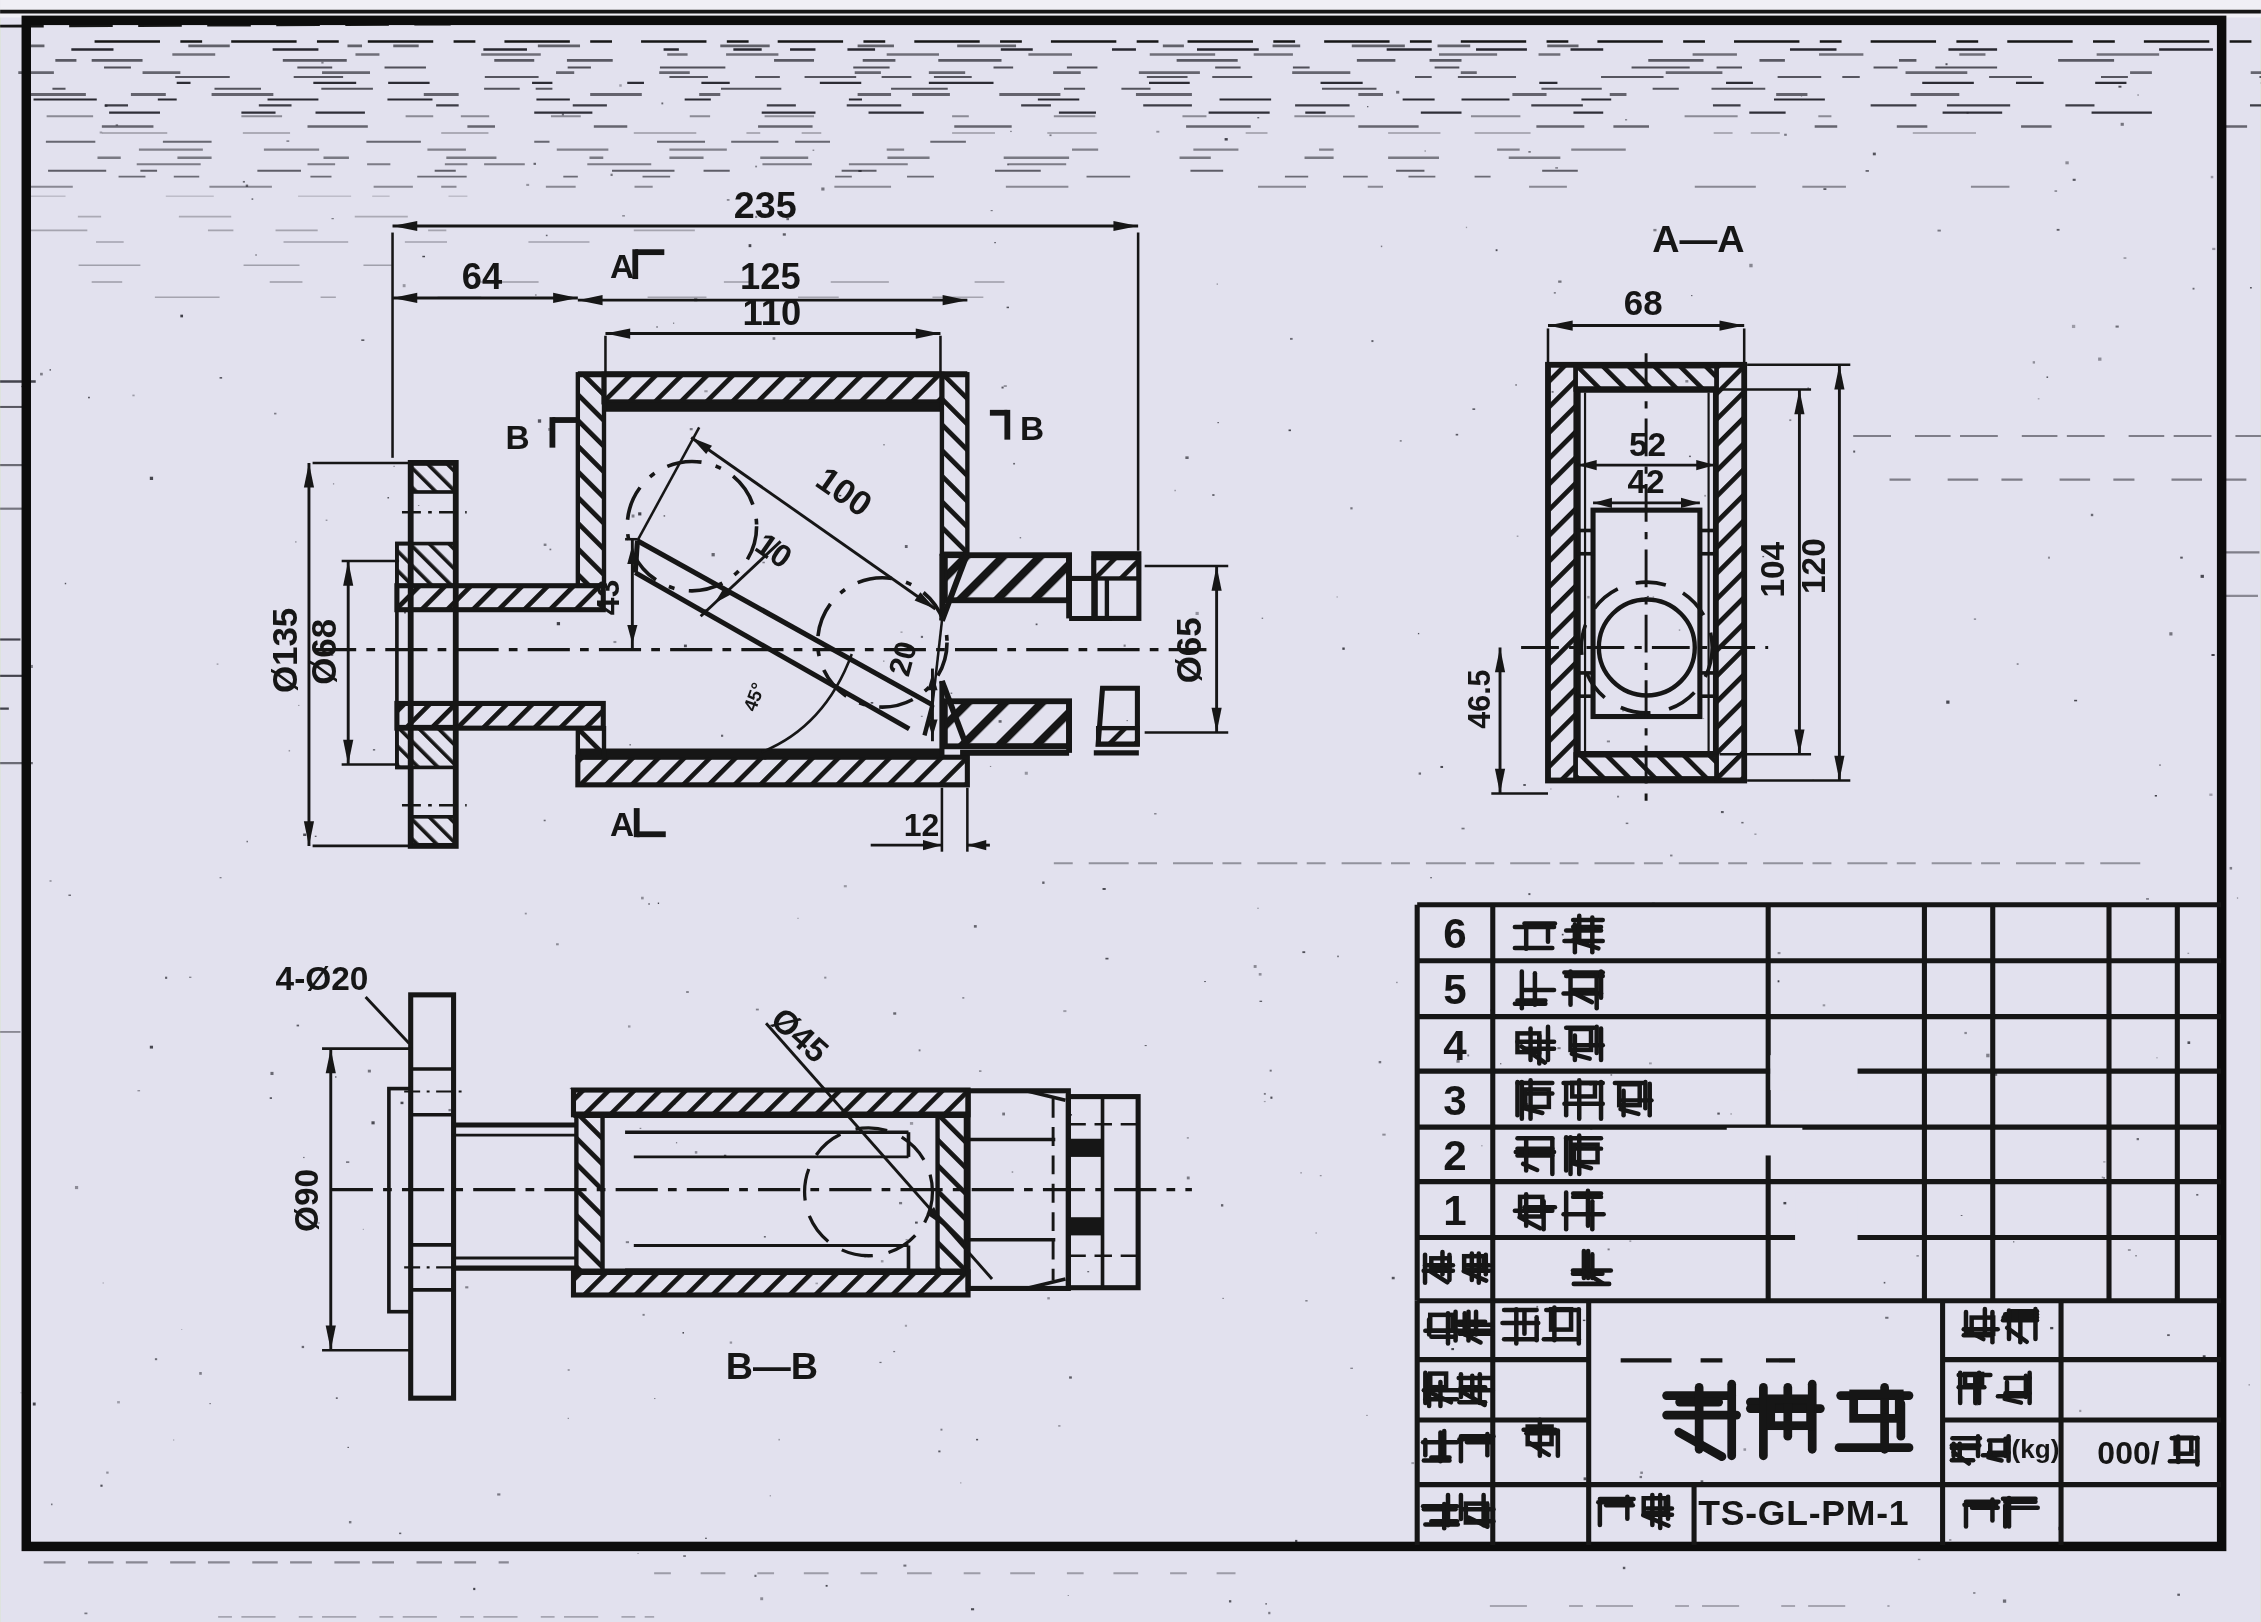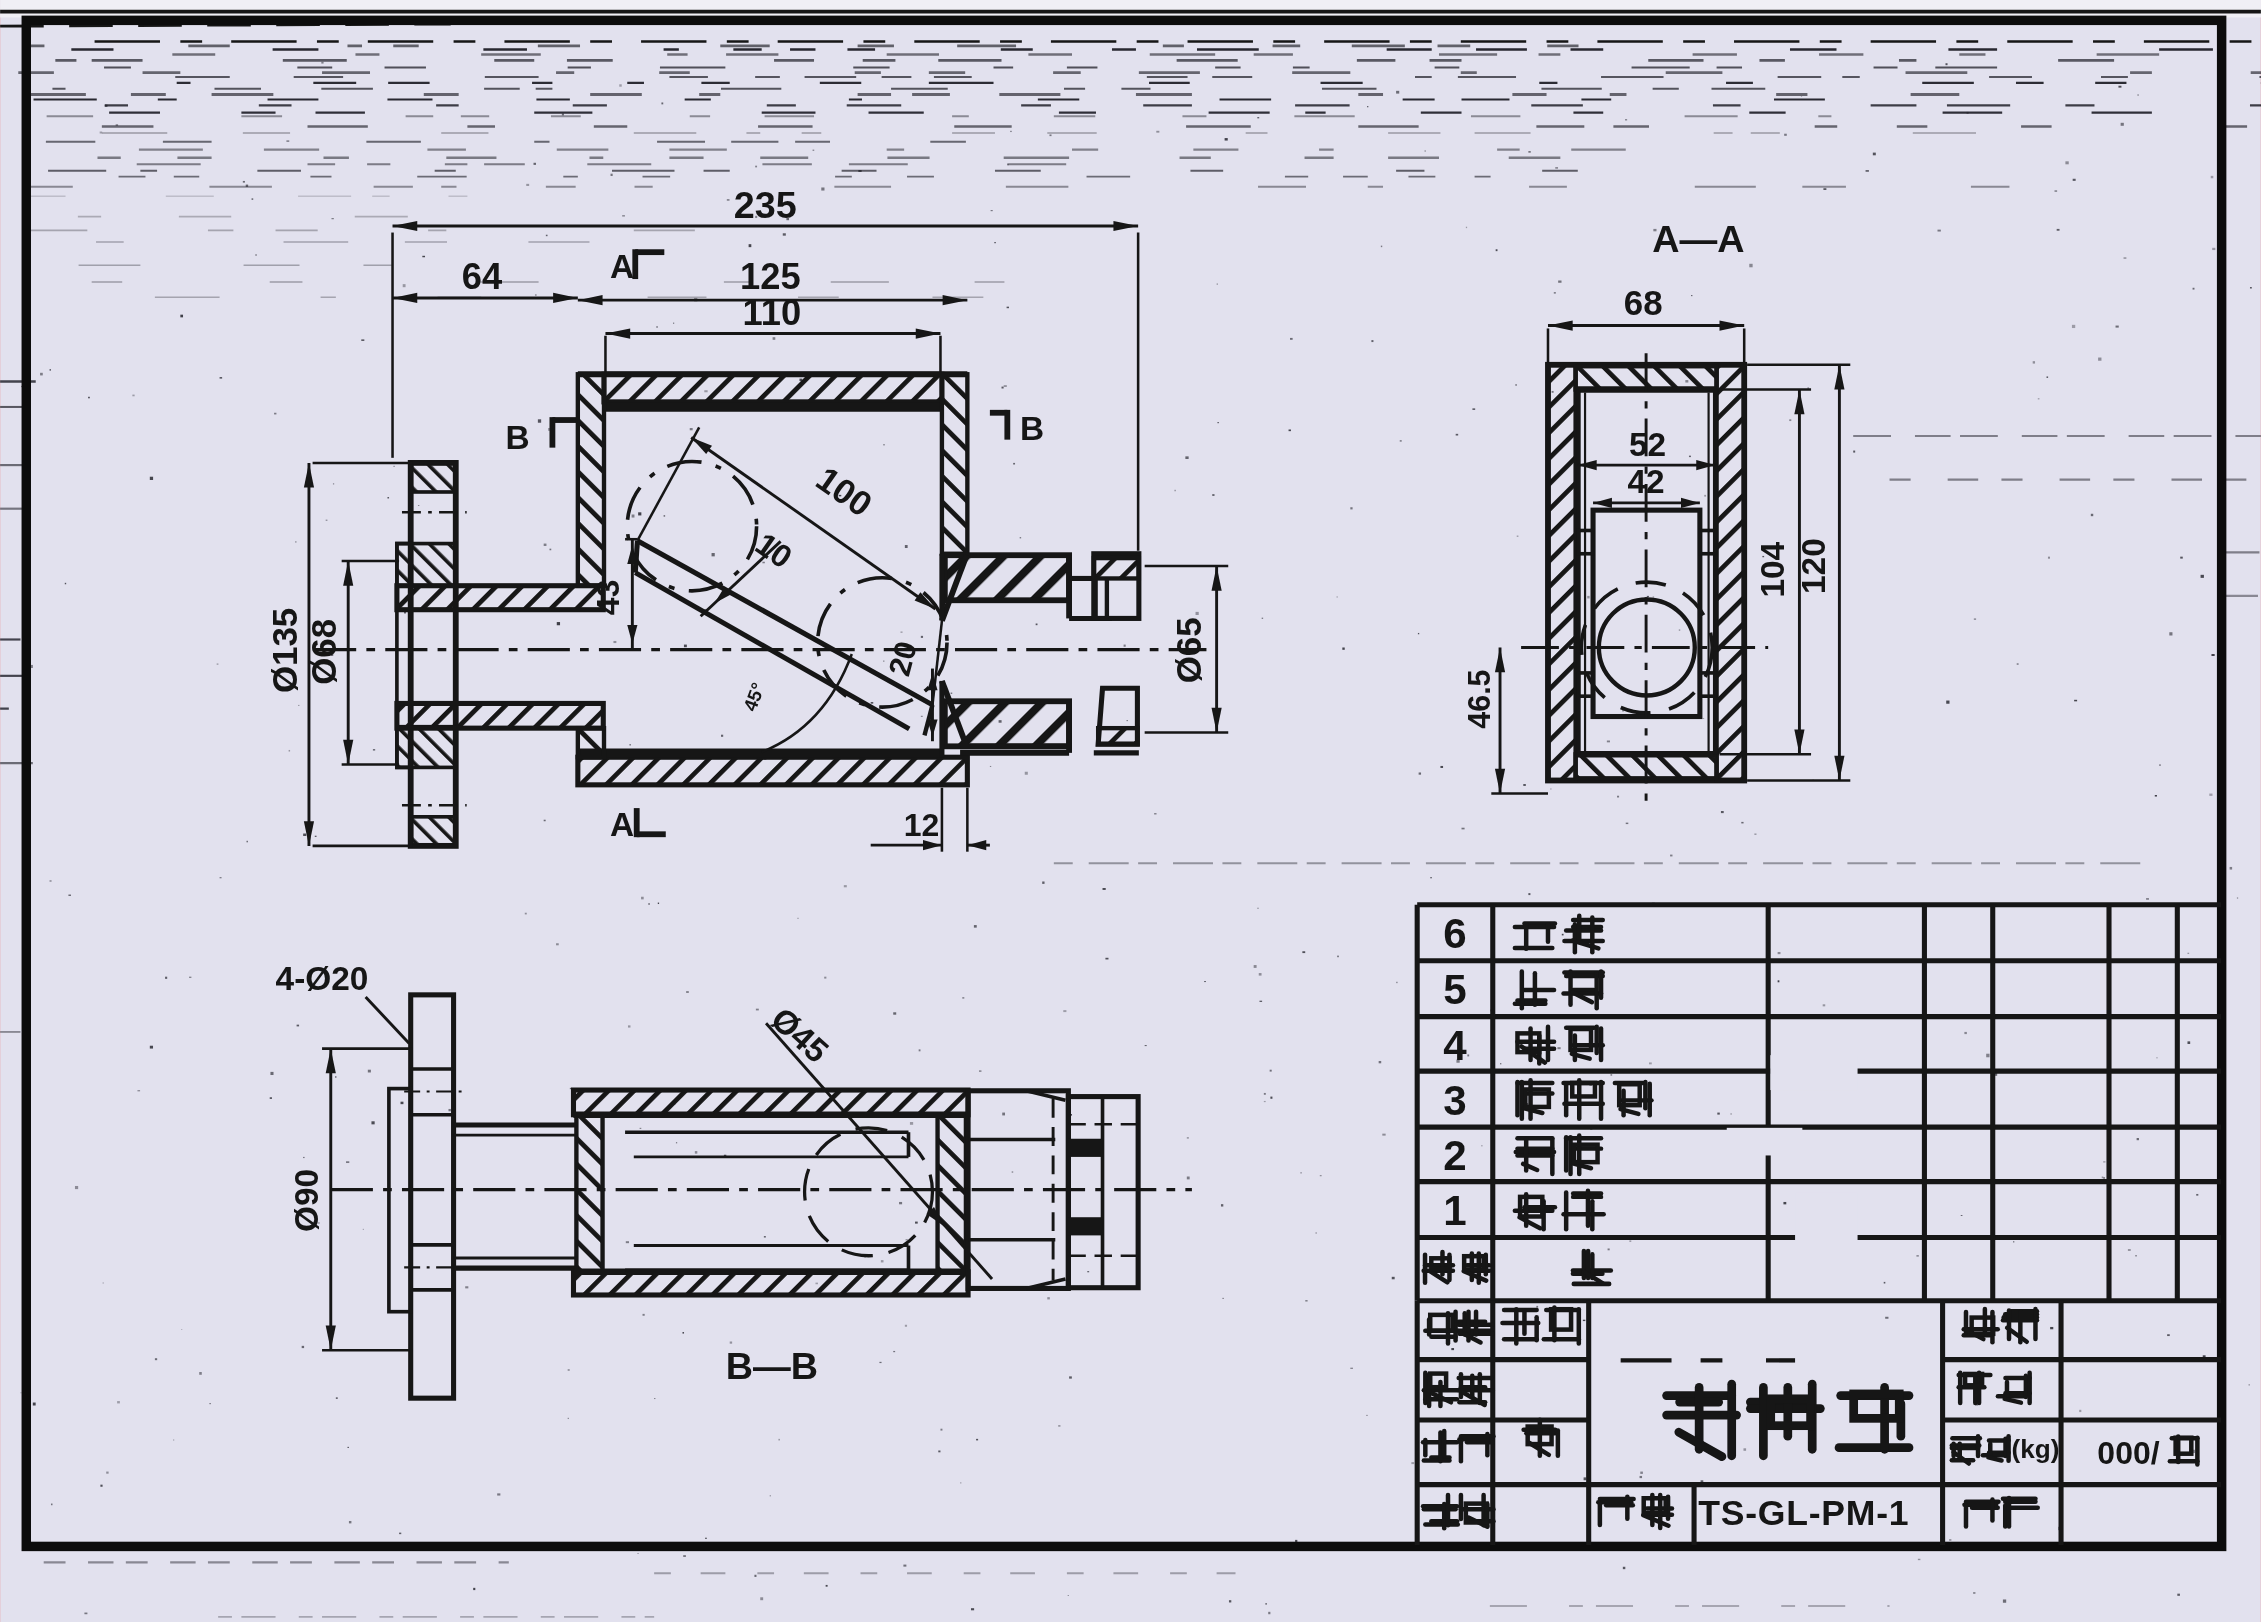--- a/index.html
+++ b/index.html
@@ -1,14 +1,14 @@
 <!DOCTYPE html>
 <html style="font-size:11.6px"><head><meta charset="utf-8"><style>
 html,body{margin:0;padding:0;background:#cfcfda;}
-#page{width:2261px;height:1622px;position:relative;overflow:hidden;background:#ef4444;}
+#page{width:2261px;height:1622px;position:relative;overflow:hidden;background:#bef264;}
 </style></head><body>
 <div id="page">
 <svg width="2261" height="1622" viewBox="0 0 3111 2232">
 <defs>
 <pattern id="h1" patternUnits="userSpaceOnUse" width="25" height="25" patternTransform="rotate(45)">
           <line x1="3" y1="0" x2="3" y2="25" stroke="#161616" stroke-width="7"></line>
         </pattern>
 <pattern id="h2" patternUnits="userSpaceOnUse" width="25" height="25" patternTransform="rotate(-45)">
           <line x1="3" y1="0" x2="3" y2="25" stroke="#161616" stroke-width="7"></line>
         </pattern>

